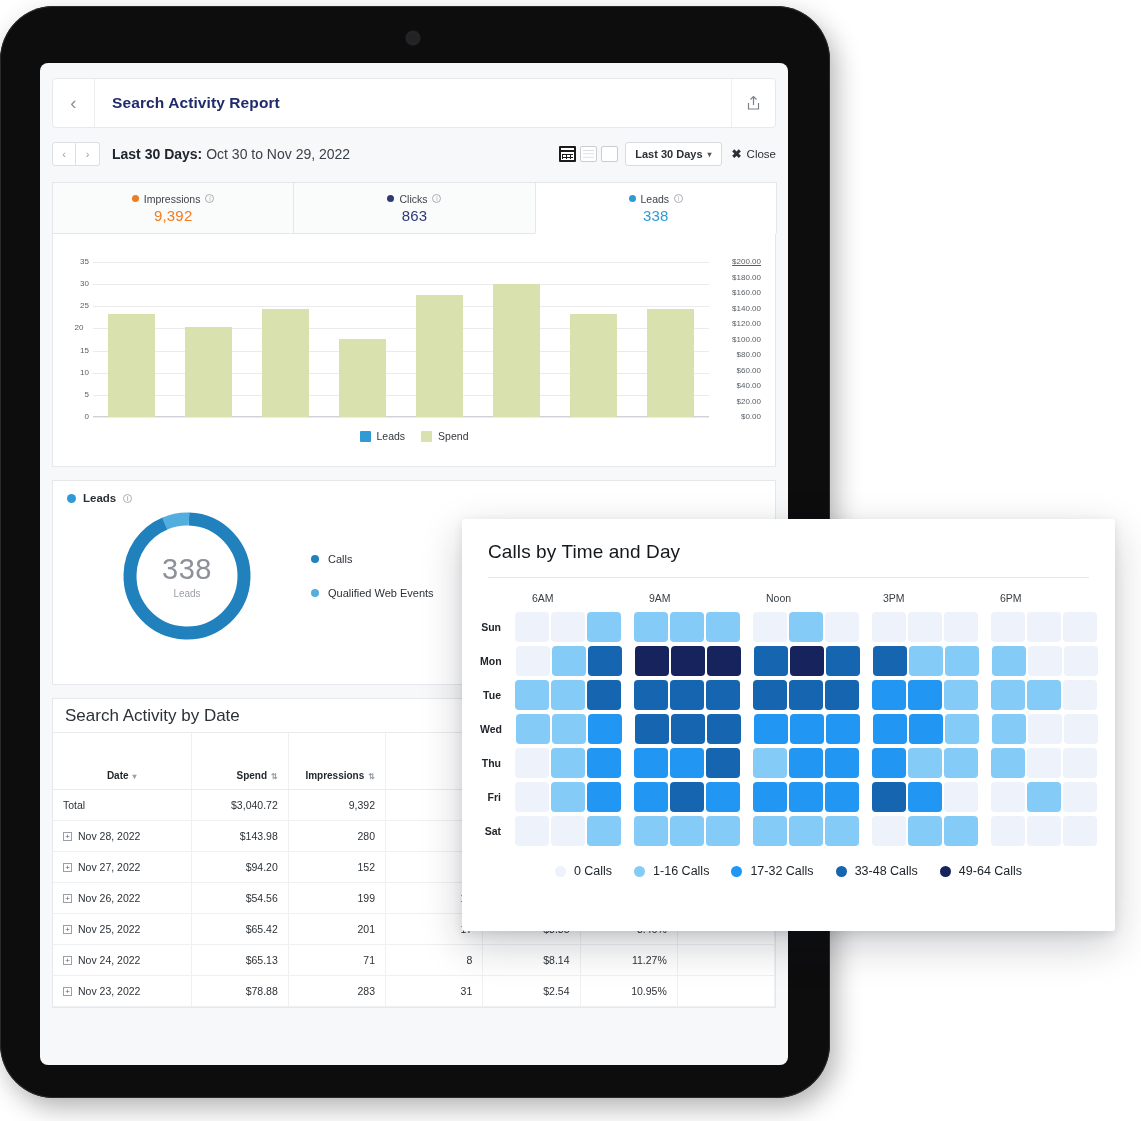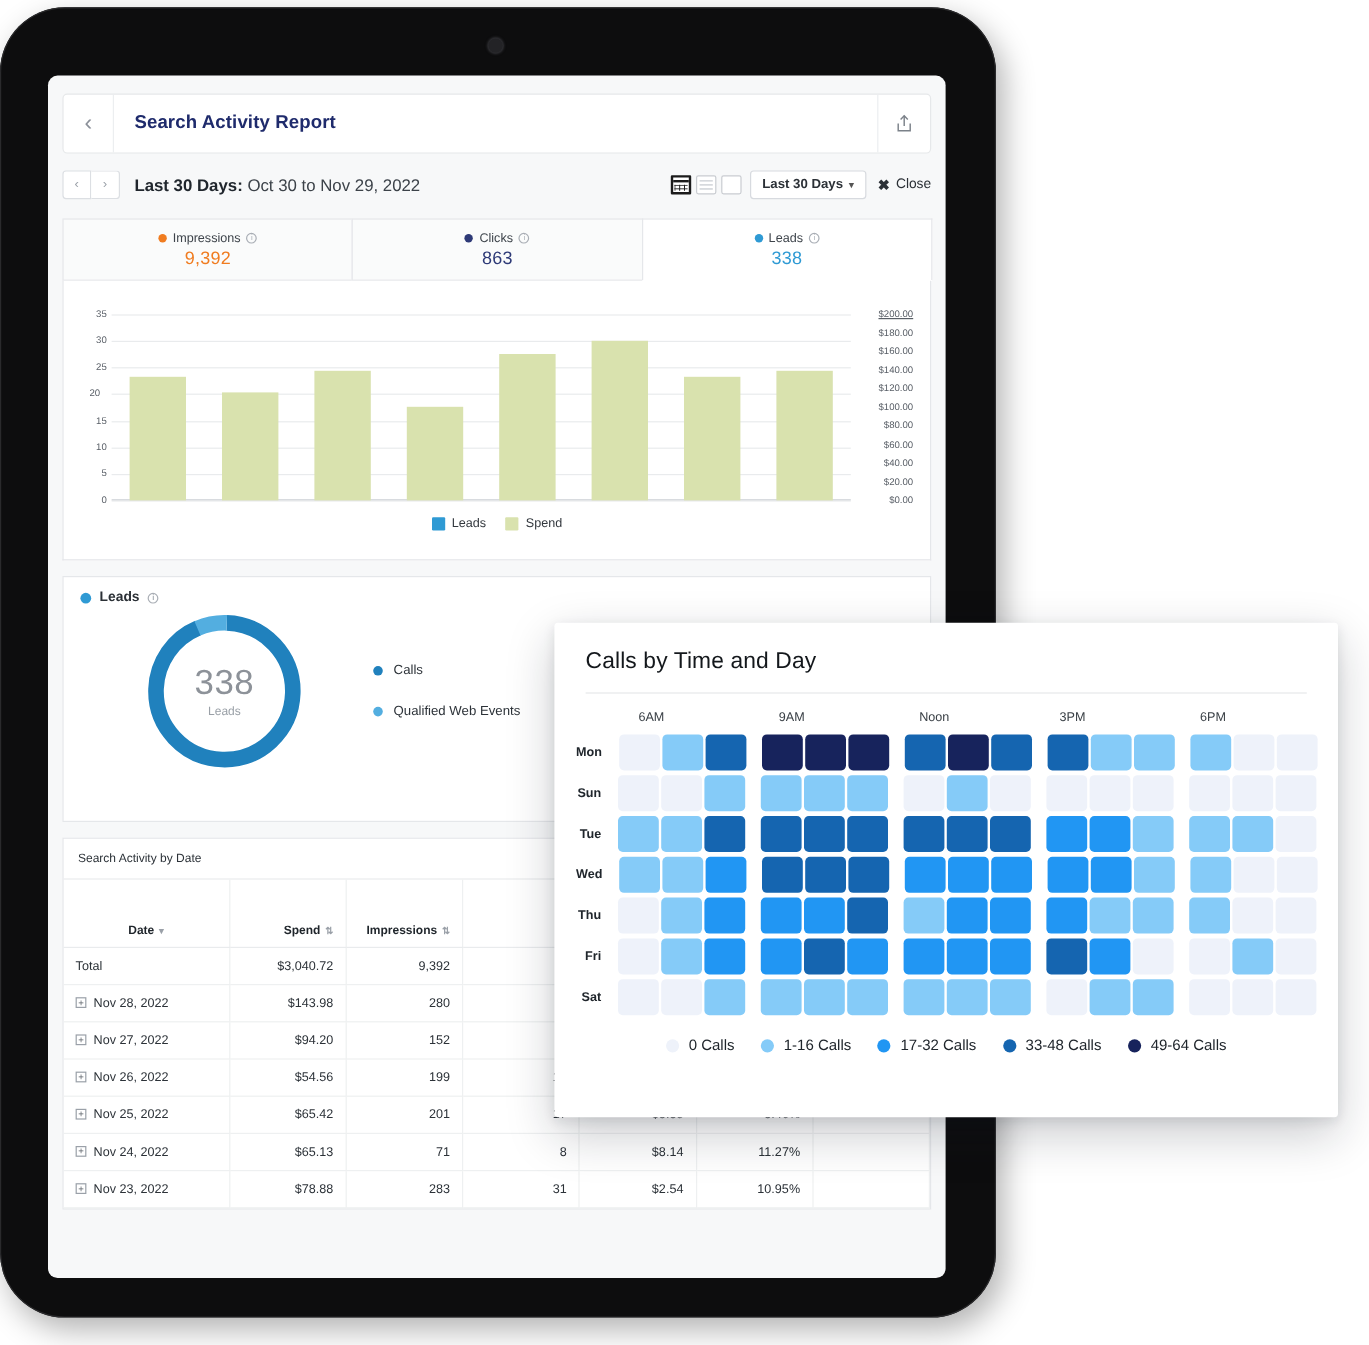--- a/index.html
+++ b/index.html
@@ -156,21 +156,21 @@
 
   
   .kw-bar{
     margin:10px 12px 0 12px; background:#fff; border:1px solid #e5e7ea;
     height:35px; display:flex; align-items:center; padding:0 12px;
     font-size:11px; color:#2c3238;
   }
 
   
   .tbl-card{ margin:13px 12px 0 12px; background:#fff; border:1px solid #e5e7ea; }
-  .tbl-title{ height:34px; display:flex; align-items:center; padding:0 12px; font-size:10px; color:#2c3238; border-bottom:1px solid #e9ebed;}
+  .tbl-title{ height:34px; display:flex; align-items:center; padding:0 12px; font-size:17px; color:#2c3238; border-bottom:1px solid #e9ebed;}
   table{ width:100%; border-collapse:collapse; table-layout:fixed; }
   th{
     font-size:10px; color:#1f252b; font-weight:700; text-align:right;
     padding:20px 10px 8px 10px; border-bottom:1px solid #e9ebed; border-right:1px solid #eef0f1;
     vertical-align:bottom; height:56px;
   }
   th.c0{ text-align:center; width:138px; }
   td{
     font-size:10.5px; color:#2c3238; text-align:right; padding:9px 10px;
     border-bottom:1px solid #eef0f1; border-right:1px solid #eef0f1; height:30px;
@@ -475,63 +475,63 @@
   <div class="hm-body">
     <div class="hm-times" id="hm-times">
         <span style="left: 0px;">6AM</span>
         <span style="left: 117px;">9AM</span>
         <span style="left: 234px;">Noon</span>
         <span style="left: 351px;">3PM</span>
         <span style="left: 468px;">6PM</span>
       </div>
     <div class="hm-grid" id="hm-grid">
         <div class="hm-row">
+          <div class="hm-day">Sun</div>
+          <div class="hm-cells">
+            <div class="hm-cell" style="background: rgb(238, 242, 250);"></div>
+            <div class="hm-cell" style="background: rgb(238, 242, 250);"></div>
+            <div class="hm-cell" style="background: rgb(133, 203, 248);"></div>
+            <div class="hm-gap"></div>
+            <div class="hm-cell" style="background: rgb(133, 203, 248);"></div>
+            <div class="hm-cell" style="background: rgb(133, 203, 248);"></div>
+            <div class="hm-cell" style="background: rgb(133, 203, 248);"></div>
+            <div class="hm-gap"></div>
+            <div class="hm-cell" style="background: rgb(238, 242, 250);"></div>
+            <div class="hm-cell" style="background: rgb(133, 203, 248);"></div>
+            <div class="hm-cell" style="background: rgb(238, 242, 250);"></div>
+            <div class="hm-gap"></div>
+            <div class="hm-cell" style="background: rgb(238, 242, 250);"></div>
+            <div class="hm-cell" style="background: rgb(238, 242, 250);"></div>
+            <div class="hm-cell" style="background: rgb(238, 242, 250);"></div>
+            <div class="hm-gap"></div>
+            <div class="hm-cell" style="background: rgb(238, 242, 250);"></div>
+            <div class="hm-cell" style="background: rgb(238, 242, 250);"></div>
+            <div class="hm-cell" style="background: rgb(238, 242, 250);"></div>
+          </div>
+        </div>
+        <div class="hm-row">
           <div class="hm-day">Mon</div>
           <div class="hm-cells">
             <div class="hm-cell" style="background: rgb(238, 242, 250);"></div>
             <div class="hm-cell" style="background: rgb(133, 203, 248);"></div>
             <div class="hm-cell" style="background: rgb(21, 101, 176);"></div>
             <div class="hm-gap"></div>
             <div class="hm-cell" style="background: rgb(23, 35, 92);"></div>
             <div class="hm-cell" style="background: rgb(23, 35, 92);"></div>
             <div class="hm-cell" style="background: rgb(23, 35, 92);"></div>
             <div class="hm-gap"></div>
             <div class="hm-cell" style="background: rgb(21, 101, 176);"></div>
             <div class="hm-cell" style="background: rgb(23, 35, 92);"></div>
             <div class="hm-cell" style="background: rgb(21, 101, 176);"></div>
             <div class="hm-gap"></div>
             <div class="hm-cell" style="background: rgb(21, 101, 176);"></div>
             <div class="hm-cell" style="background: rgb(133, 203, 248);"></div>
             <div class="hm-cell" style="background: rgb(133, 203, 248);"></div>
             <div class="hm-gap"></div>
             <div class="hm-cell" style="background: rgb(133, 203, 248);"></div>
-            <div class="hm-cell" style="background: rgb(238, 242, 250);"></div>
-            <div class="hm-cell" style="background: rgb(238, 242, 250);"></div>
-          </div>
-        </div>
-        <div class="hm-row">
-          <div class="hm-day">Sun</div>
-          <div class="hm-cells">
-            <div class="hm-cell" style="background: rgb(238, 242, 250);"></div>
-            <div class="hm-cell" style="background: rgb(238, 242, 250);"></div>
-            <div class="hm-cell" style="background: rgb(133, 203, 248);"></div>
-            <div class="hm-gap"></div>
-            <div class="hm-cell" style="background: rgb(133, 203, 248);"></div>
-            <div class="hm-cell" style="background: rgb(133, 203, 248);"></div>
-            <div class="hm-cell" style="background: rgb(133, 203, 248);"></div>
-            <div class="hm-gap"></div>
-            <div class="hm-cell" style="background: rgb(238, 242, 250);"></div>
-            <div class="hm-cell" style="background: rgb(133, 203, 248);"></div>
-            <div class="hm-cell" style="background: rgb(238, 242, 250);"></div>
-            <div class="hm-gap"></div>
-            <div class="hm-cell" style="background: rgb(238, 242, 250);"></div>
-            <div class="hm-cell" style="background: rgb(238, 242, 250);"></div>
-            <div class="hm-cell" style="background: rgb(238, 242, 250);"></div>
-            <div class="hm-gap"></div>
-            <div class="hm-cell" style="background: rgb(238, 242, 250);"></div>
             <div class="hm-cell" style="background: rgb(238, 242, 250);"></div>
             <div class="hm-cell" style="background: rgb(238, 242, 250);"></div>
           </div>
         </div>
         <div class="hm-row">
           <div class="hm-day">Tue</div>
           <div class="hm-cells">
             <div class="hm-cell" style="background: rgb(133, 203, 248);"></div>
             <div class="hm-cell" style="background: rgb(133, 203, 248);"></div>
             <div class="hm-cell" style="background: rgb(21, 101, 176);"></div>

